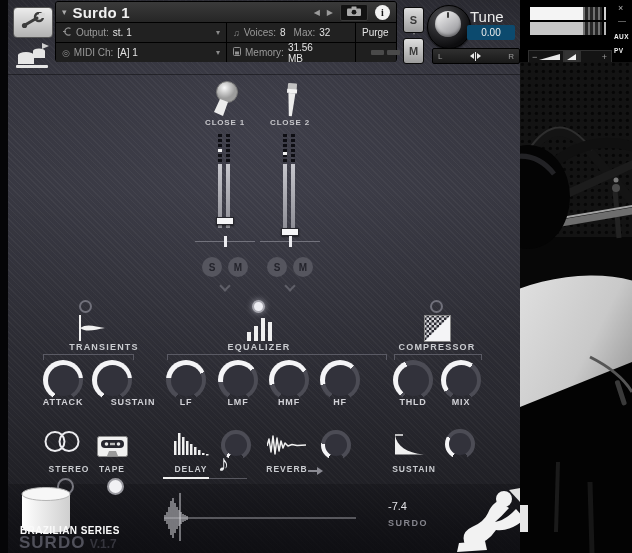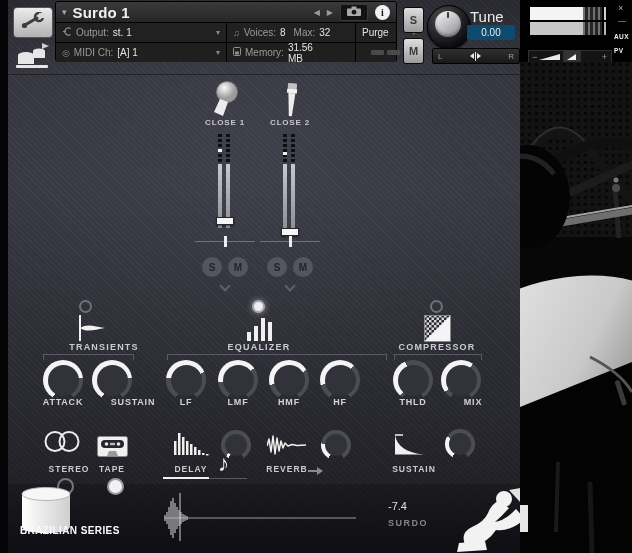--- a/index.html
+++ b/index.html
@@ -402,21 +402,21 @@
   <div class="abs knob knob-lg" style="left: 393px; background: conic-gradient(from 210deg, rgb(76, 76, 85) 0deg, rgb(76, 76, 85) 9deg, rgb(244, 244, 246) 9deg, rgb(244, 244, 246) 126deg, rgb(76, 76, 85) 126deg, rgb(76, 76, 85) 300deg, rgba(0, 0, 0, 0) 300deg); position: absolute;"></div>
   <div class="abs knob knob-lg" style="left: 441px; background: conic-gradient(from 210deg, rgb(76, 76, 85) 0deg, rgb(76, 76, 85) 24deg, rgb(244, 244, 246) 24deg, rgb(244, 244, 246) 186deg, rgb(76, 76, 85) 186deg, rgb(76, 76, 85) 300deg, rgba(0, 0, 0, 0) 300deg); position: absolute;"></div>
 
   <div class="knob-label" style="left:31px;">ATTACK</div>
   <div class="knob-label" style="left:88px;padding-left:13px;">SUSTAIN</div>
   <div class="knob-label" style="left:154px;">LF</div>
   <div class="knob-label" style="left:206px;">LMF</div>
   <div class="knob-label" style="left:257px;">HMF</div>
   <div class="knob-label" style="left:308px;">HF</div>
   <div class="knob-label" style="left:381px;">THLD</div>
-  <div class="knob-label" style="left:441px;">MIX</div>
+  <div class="knob-label" style="left:429px;">MIX</div>
 
   <div class="abs" style="left:44px;top:430px;">
     <svg width="36" height="23" viewBox="0 0 36 23">
       <circle cx="11" cy="11.5" r="9.5" fill="none" stroke="#ececf0" stroke-width="2"></circle>
       <circle cx="25" cy="11.5" r="9.5" fill="none" stroke="#ececf0" stroke-width="2"></circle>
     </svg>
   </div>
   <div class="abs" style="left:97px;top:436px;">
     <svg width="31" height="21" viewBox="0 0 31 21">
       <rect x="0.5" y="0.5" width="30" height="20" rx="2" fill="#f0f0f0" stroke="#888"></rect>
@@ -481,20 +481,24 @@
           <linearGradient id="drumg" x1="0" y1="0" x2="1" y2="0">
         <stop offset="0" stop-color="#ffffff"></stop>
             <stop offset="1" stop-color="#cfcfcf"></stop>
           </linearGradient>
         </defs>
       <path d="M4 8 L4 40 Q4 47 28 47 Q52 47 52 40 L52 8 Z" fill="url(#drumg)"></path>
       <ellipse cx="28" cy="8" rx="24" ry="6.5" fill="#f7f7f7" stroke="#b5b5b5"></ellipse>
     </svg>
   </div>
   <div class="abs series-line">BRAZILIAN SERIES</div>
+  <div class="abs product-line">
+    <span class="product-name">SURDO</span>
+    <span class="product-ver">V.1.7</span>
+  </div>
 
   <div class="abs" style="left:158px;top:490px;">
     <svg width="210" height="56" viewBox="0 0 210 56">
       <line x1="6" y1="28" x2="198" y2="28" stroke="#9b9ba1" stroke-width="1"></line>
       <g stroke="#bcbcc2" stroke-width="1.2">
         <line x1="7" y1="25" x2="7" y2="31"></line>
         <line x1="9" y1="22" x2="9" y2="34"></line>
         <line x1="11" y1="17" x2="11" y2="39"></line>
         <line x1="13" y1="11" x2="13" y2="45"></line>
         <line x1="15" y1="8" x2="15" y2="48"></line>

